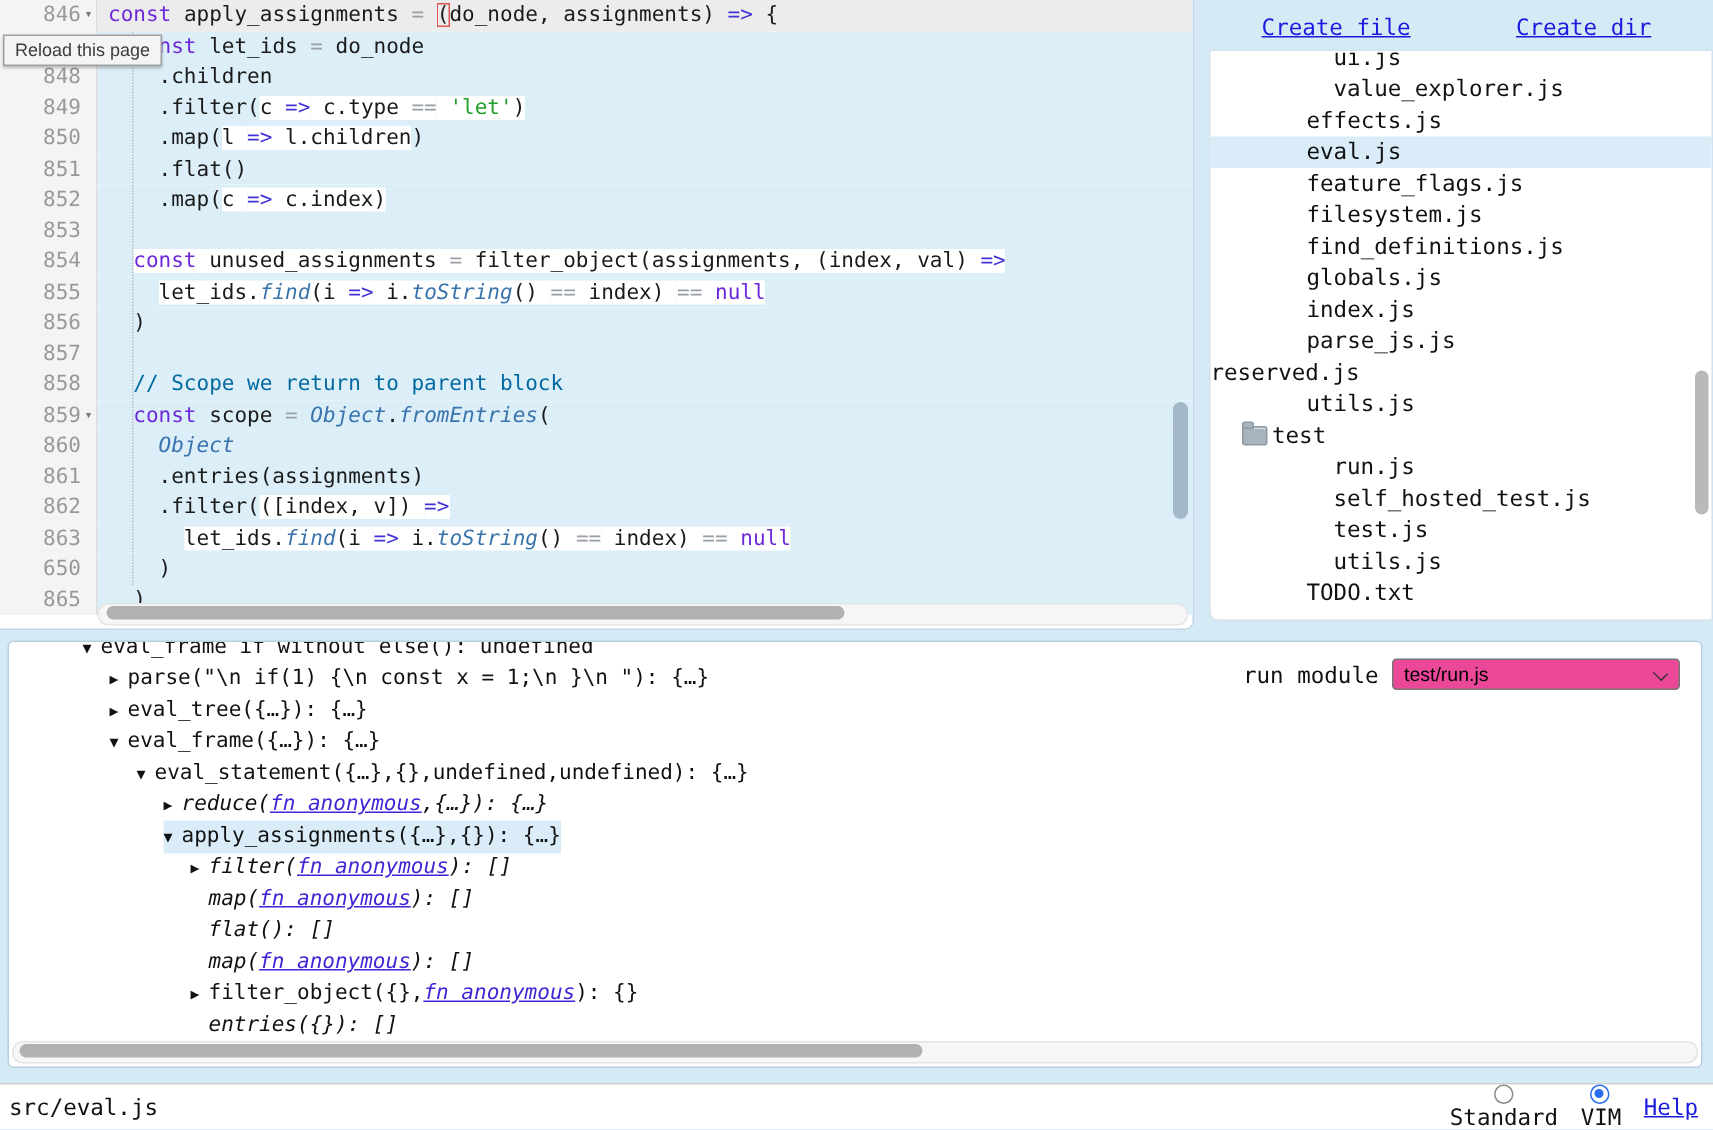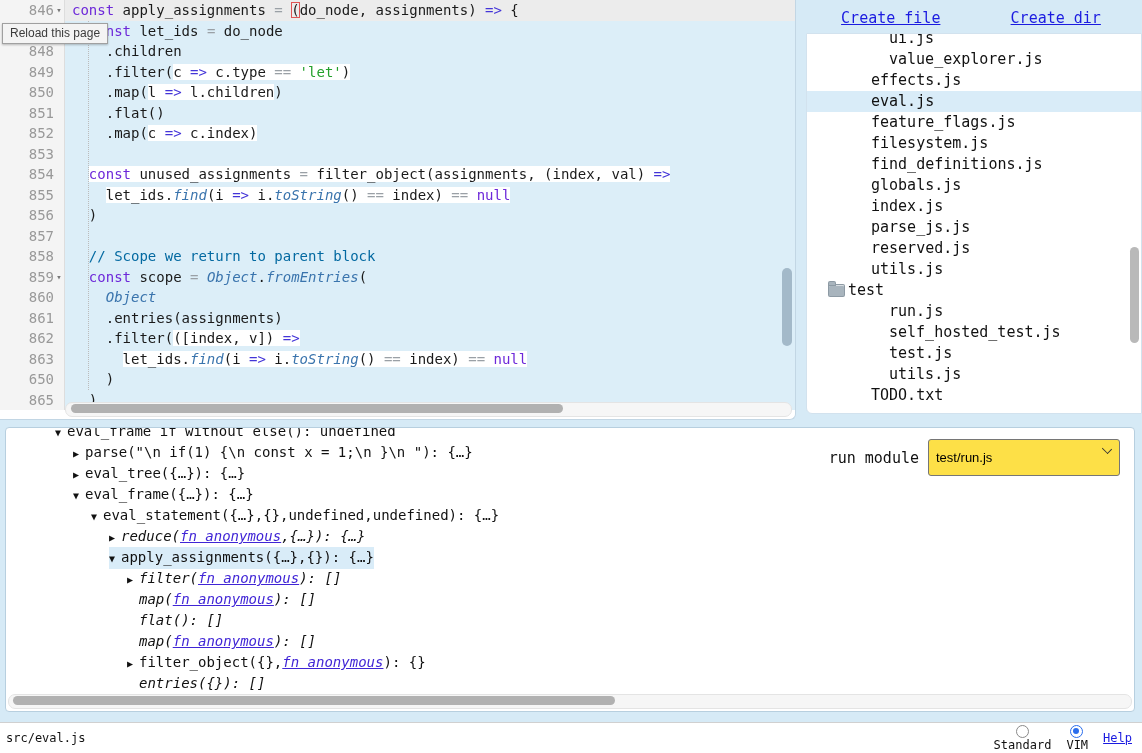--- a/index.html
+++ b/index.html
@@ -80,37 +80,37 @@
   }
   #ct-inner{margin-top:-7px;}
   .ctrow{height:21px;line-height:21px;font-size:14px;color:#111;white-space:pre;cursor:pointer;}
   .ctarrow{display:inline-block;width:12px;font-size:10px;color:#111;font-style:normal;}
   .ctit{font-style:italic;}
   .ctsel{background:#d9ecf8;display:inline-block;}
   .ctlink{color:#4025d6;text-decoration:underline;font-style:italic;cursor:pointer;}
   #run-module{position:absolute;top:11px;right:14px;display:flex;align-items:center;}
   #run-module-label{font-size:15px;margin-right:9px;color:#111;}
   #run-select{
-    width:192px;height:37px;background:#fde047;border:1px solid #767676;border-radius:3px;
+    width:192px;height:21px;background:#ec4899;border:1px solid #767676;border-radius:3px;
     font-family:"Liberation Sans",sans-serif;font-size:13px;color:#000;
     display:flex;align-items:center;padding-left:7px;box-sizing:border-box;position:relative;cursor:pointer;
   }
   #run-select .chev{
     position:absolute;right:8px;top:5px;width:7px;height:7px;
     border-right:1.6px solid #333;border-bottom:1.6px solid #333;transform:rotate(45deg) scale(1,0.8);
   }
   #ct-hscroll{
     position:absolute;left:2px;right:2px;bottom:2px;height:13px;
     background:#f6f6f6;border:1px solid #e4e4e4;border-radius:7px;
   }
   #ct-hthumb{position:absolute;left:4px;top:1px;width:602px;height:9px;background:#b1b1b1;border-radius:5px;}
   
   #statusbar{
     position:absolute;left:0;top:722px;width:1142px;height:31px;background:#fff;
-    border-top:1px solid #d0d0d0;display:flex;align-items:center;font-size:12px;color:#111;
+    border-top:1px solid #d0d0d0;display:flex;align-items:center;font-size:15px;color:#111;
     box-sizing:border-box;
   }
   #status-path{margin-left:6px;}
   #status-right{margin-left:auto;margin-right:10px;display:flex;align-items:center;gap:15px;}
   .radio-wrap{display:flex;align-items:center;cursor:pointer;flex-direction:column;}
   .rcirc{
     width:13px;height:13px;border-radius:50%;box-sizing:border-box;margin-right:1px;background:#fff;
   }
   .rcirc.off{border:1.5px solid #8a8a8a;}
   .rcirc.on{border:1.5px solid #2a6ded;position:relative;}
@@ -282,21 +282,21 @@
       <div class="frow" style="padding-left: 82px;"><span>ui.js</span></div>
       <div class="frow" style="padding-left: 82px;"><span>value_explorer.js</span></div>
       <div class="frow" style="padding-left: 64px;"><span>effects.js</span></div>
       <div class="frow sel" style="padding-left: 64px;"><span>eval.js</span></div>
       <div class="frow" style="padding-left: 64px;"><span>feature_flags.js</span></div>
       <div class="frow" style="padding-left: 64px;"><span>filesystem.js</span></div>
       <div class="frow" style="padding-left: 64px;"><span>find_definitions.js</span></div>
       <div class="frow" style="padding-left: 64px;"><span>globals.js</span></div>
       <div class="frow" style="padding-left: 64px;"><span>index.js</span></div>
       <div class="frow" style="padding-left: 64px;"><span>parse_js.js</span></div>
-      <div class="frow" style="padding-left: 64px;"><span>reserved.js</span></div>
+      <div class="frow" style=""><span>reserved.js</span></div>
       <div class="frow" style="padding-left: 64px;"><span>utils.js</span></div>
       <div class="frow" style="padding-left: 22px;"><span class="ficon"></span><span>test</span></div>
       <div class="frow" style="padding-left: 82px;"><span>run.js</span></div>
       <div class="frow" style="padding-left: 82px;"><span>self_hosted_test.js</span></div>
       <div class="frow" style="padding-left: 82px;"><span>test.js</span></div>
       <div class="frow" style="padding-left: 82px;"><span>utils.js</span></div>
       <div class="frow" style="padding-left: 64px;"><span>TODO.txt</span></div>
     </div>
   <div id="ft-vscroll"></div>
 </div>

